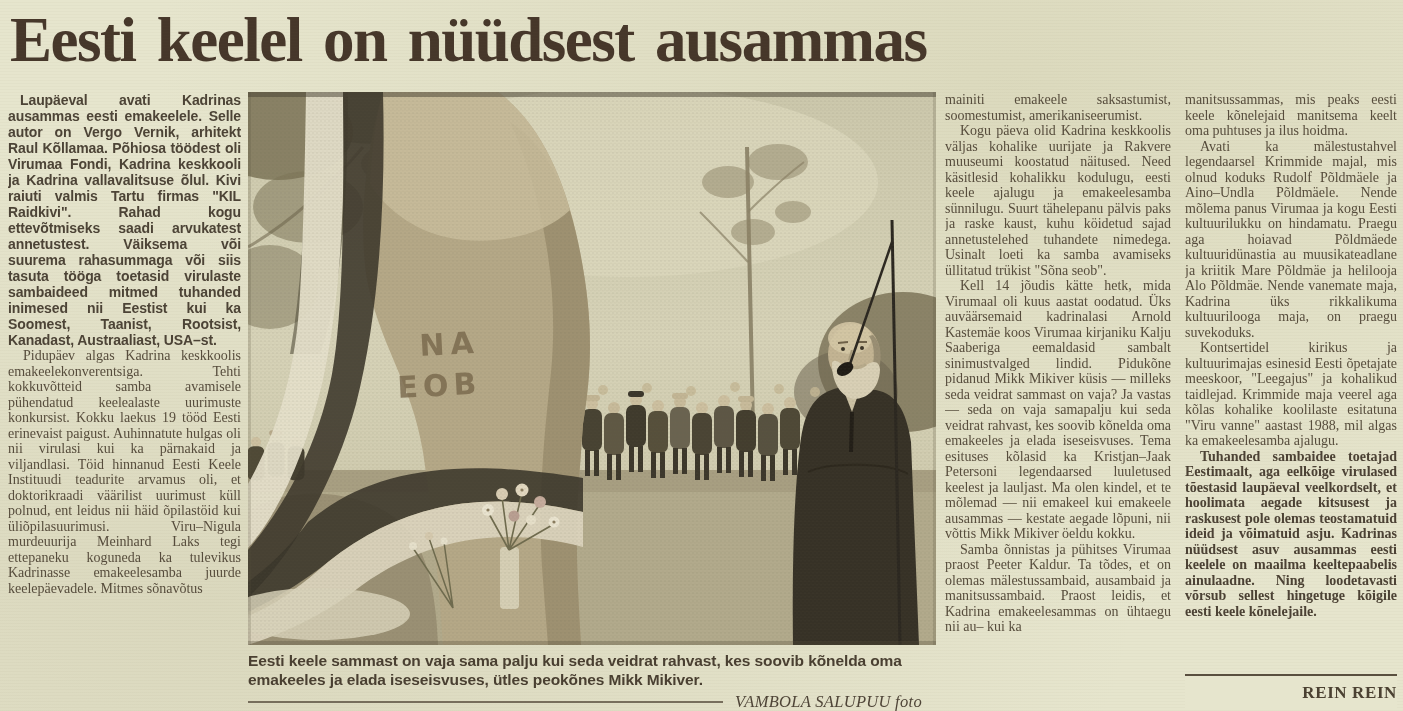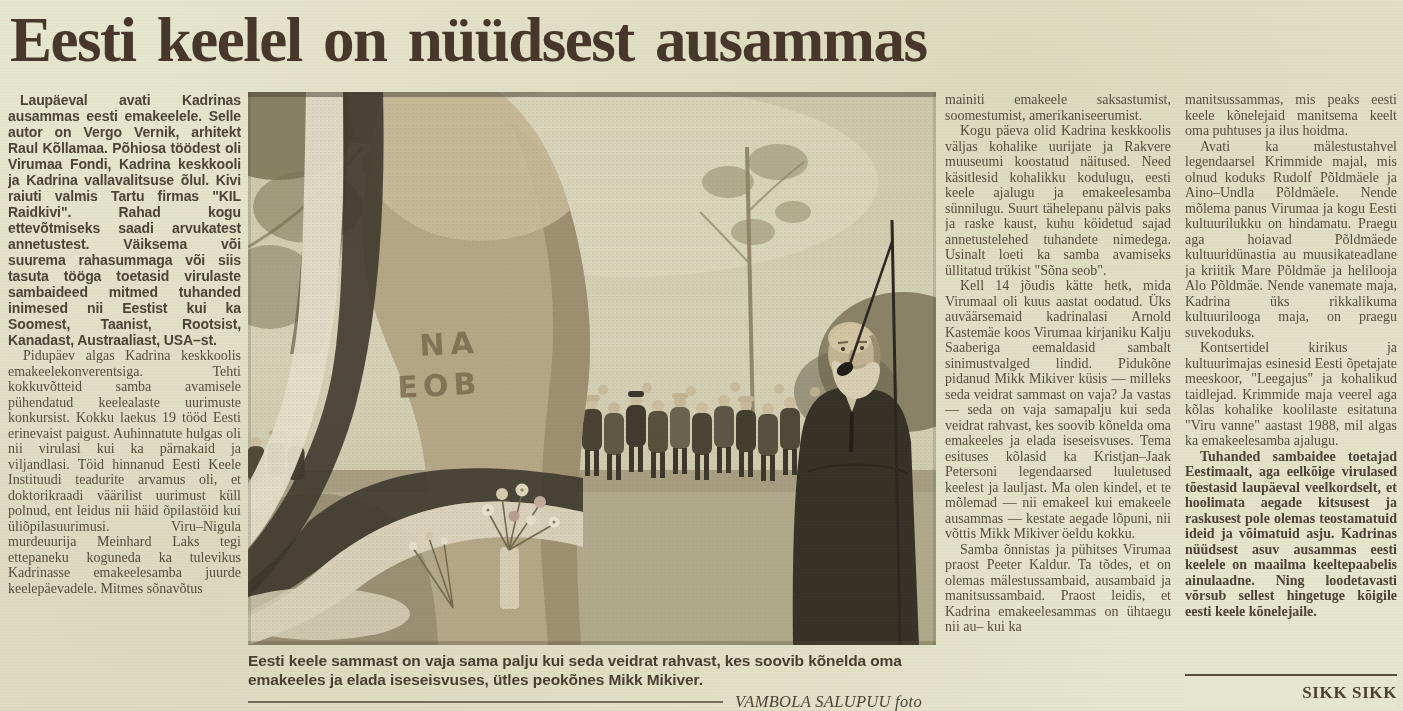--- a/index.html
+++ b/index.html
@@ -294,16 +294,16 @@
     </div>
   <div class="col" id="col4">
       <p class="para noindent">manitsussammas, mis peaks eesti keele kõnelejaid manitsema keelt oma puhtuses ja ilus hoidma.</p>
       <p class="para">Avati ka mälestustahvel legendaarsel Krimmide majal, mis olnud koduks Rudolf Põldmäele ja Aino–Undla Põldmäele. Nende mõlema panus Virumaa ja kogu Eesti kultuurilukku on hindamatu. Praegu aga hoiavad Põldmäede kultuuridünastia au muusikateadlane ja kriitik Mare Põldmäe ja helilooja Alo Põldmäe. Nende vanemate maja, Kadrina üks rikkalikuma kultuurilooga maja, on praegu suvekoduks.</p>
       <p class="para">Kontsertidel kirikus ja kultuurimajas esinesid Eesti õpetajate meeskoor, "Leegajus" ja kohalikud taidlejad. Krimmide maja veerel aga kõlas kohalike koolilaste esitatuna "Viru vanne" aastast 1988, mil algas ka emakeelesamba ajalugu.</p>
       <p class="para bold">Tuhanded sambaidee toetajad Eestimaalt, aga eelkõige virulased tõestasid laupäeval veelkordselt, et hoolimata aegade kitsusest ja raskusest pole olemas teostamatuid ideid ja võimatuid asju. Kadrinas nüüdsest asuv ausammas eesti keelele on maailma keeltepaabelis ainulaadne. Ning loodetavasti võrsub sellest hingetuge kõigile eesti keele kõnelejaile.</p>
     </div>
 
   <div id="byline-block">
     <div class="byline-rule"></div>
-    <div class="byline">SIKK SIKK</div>
+    <div class="byline">REIN REIN</div>
   </div>
 
 </div>
 
 </body></html>

